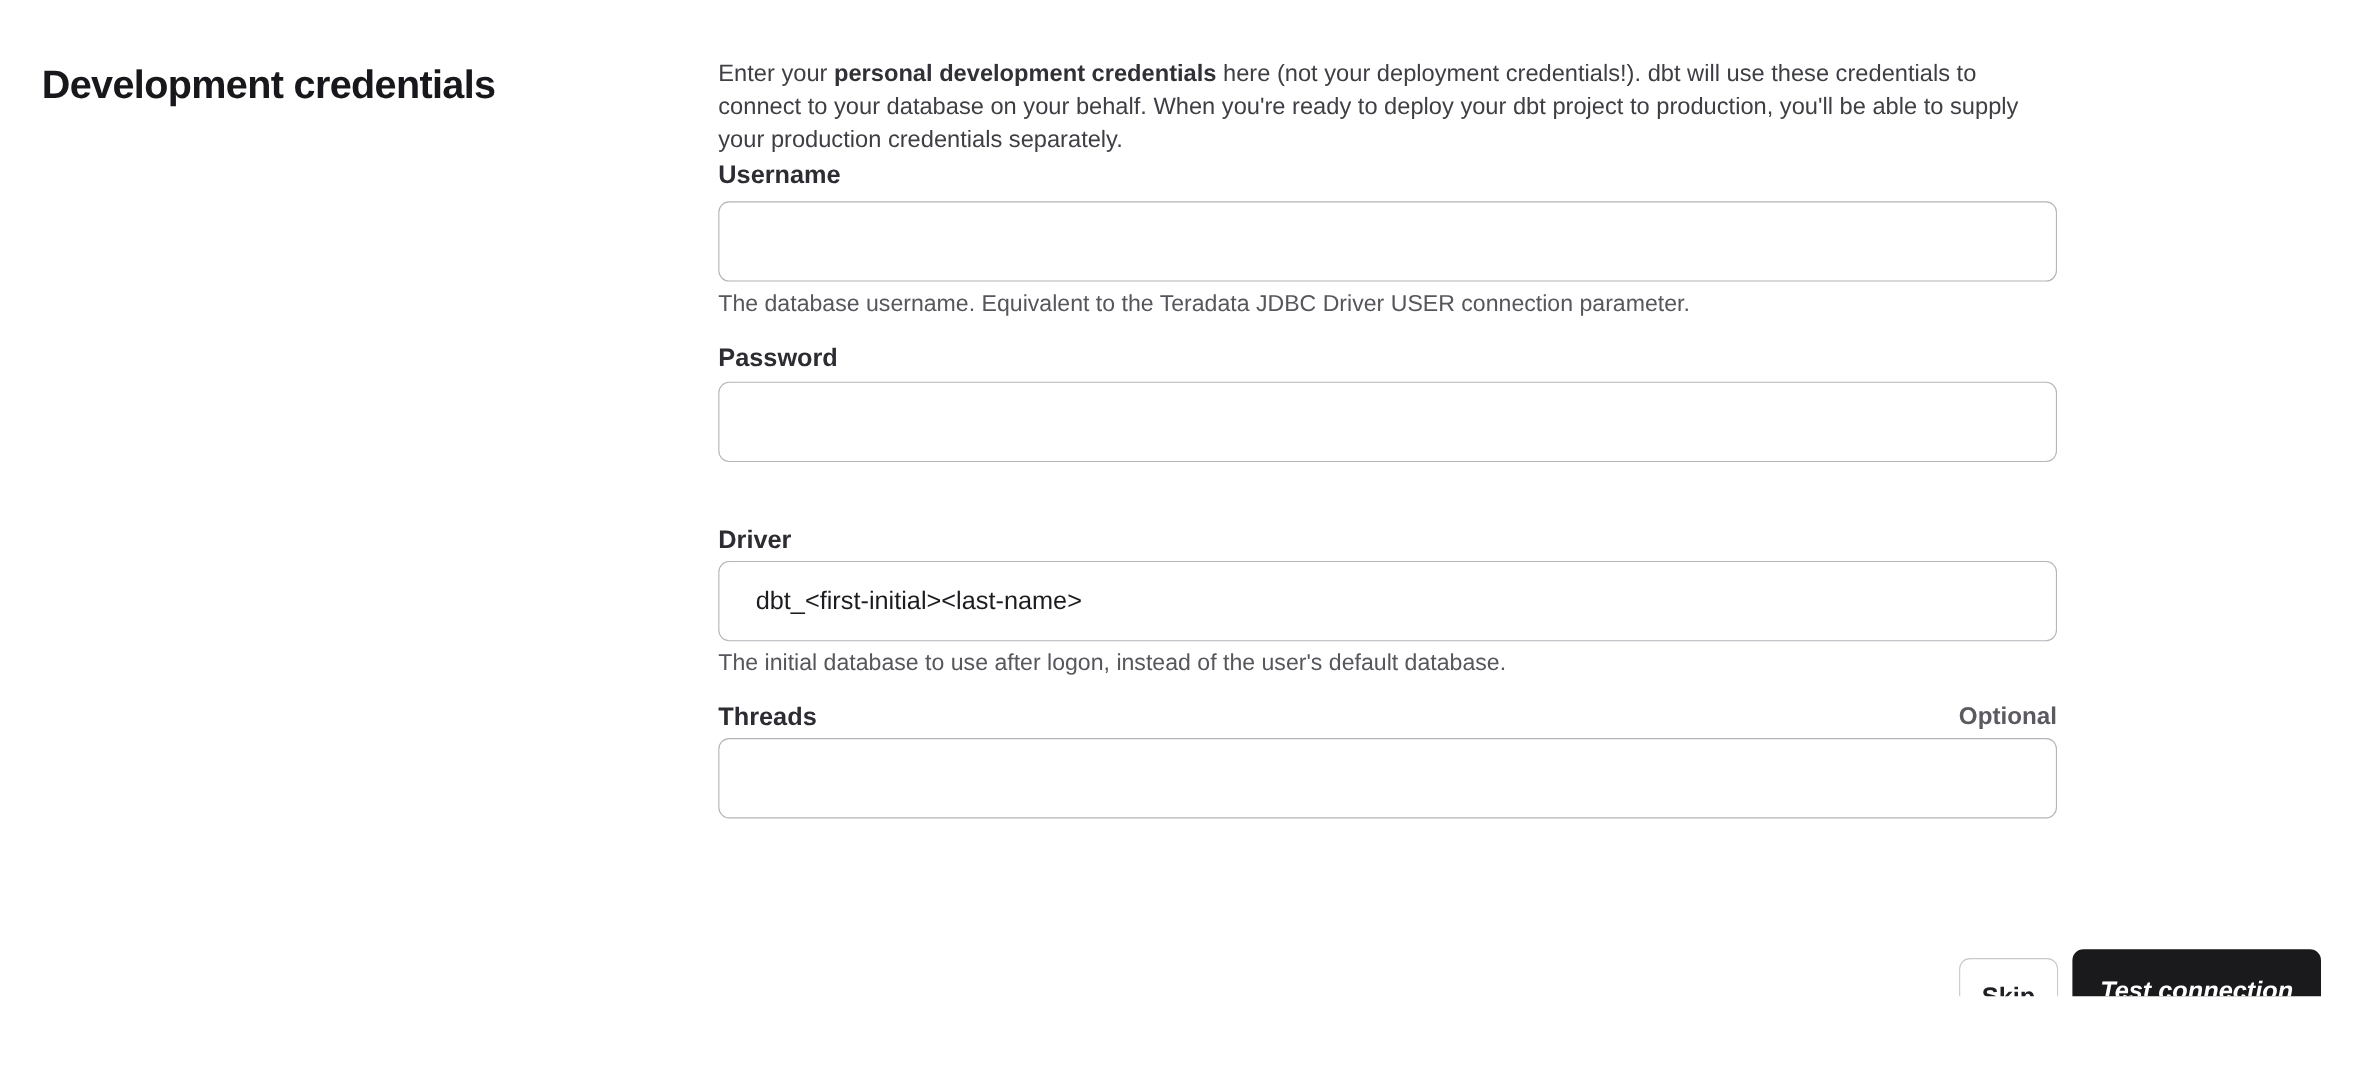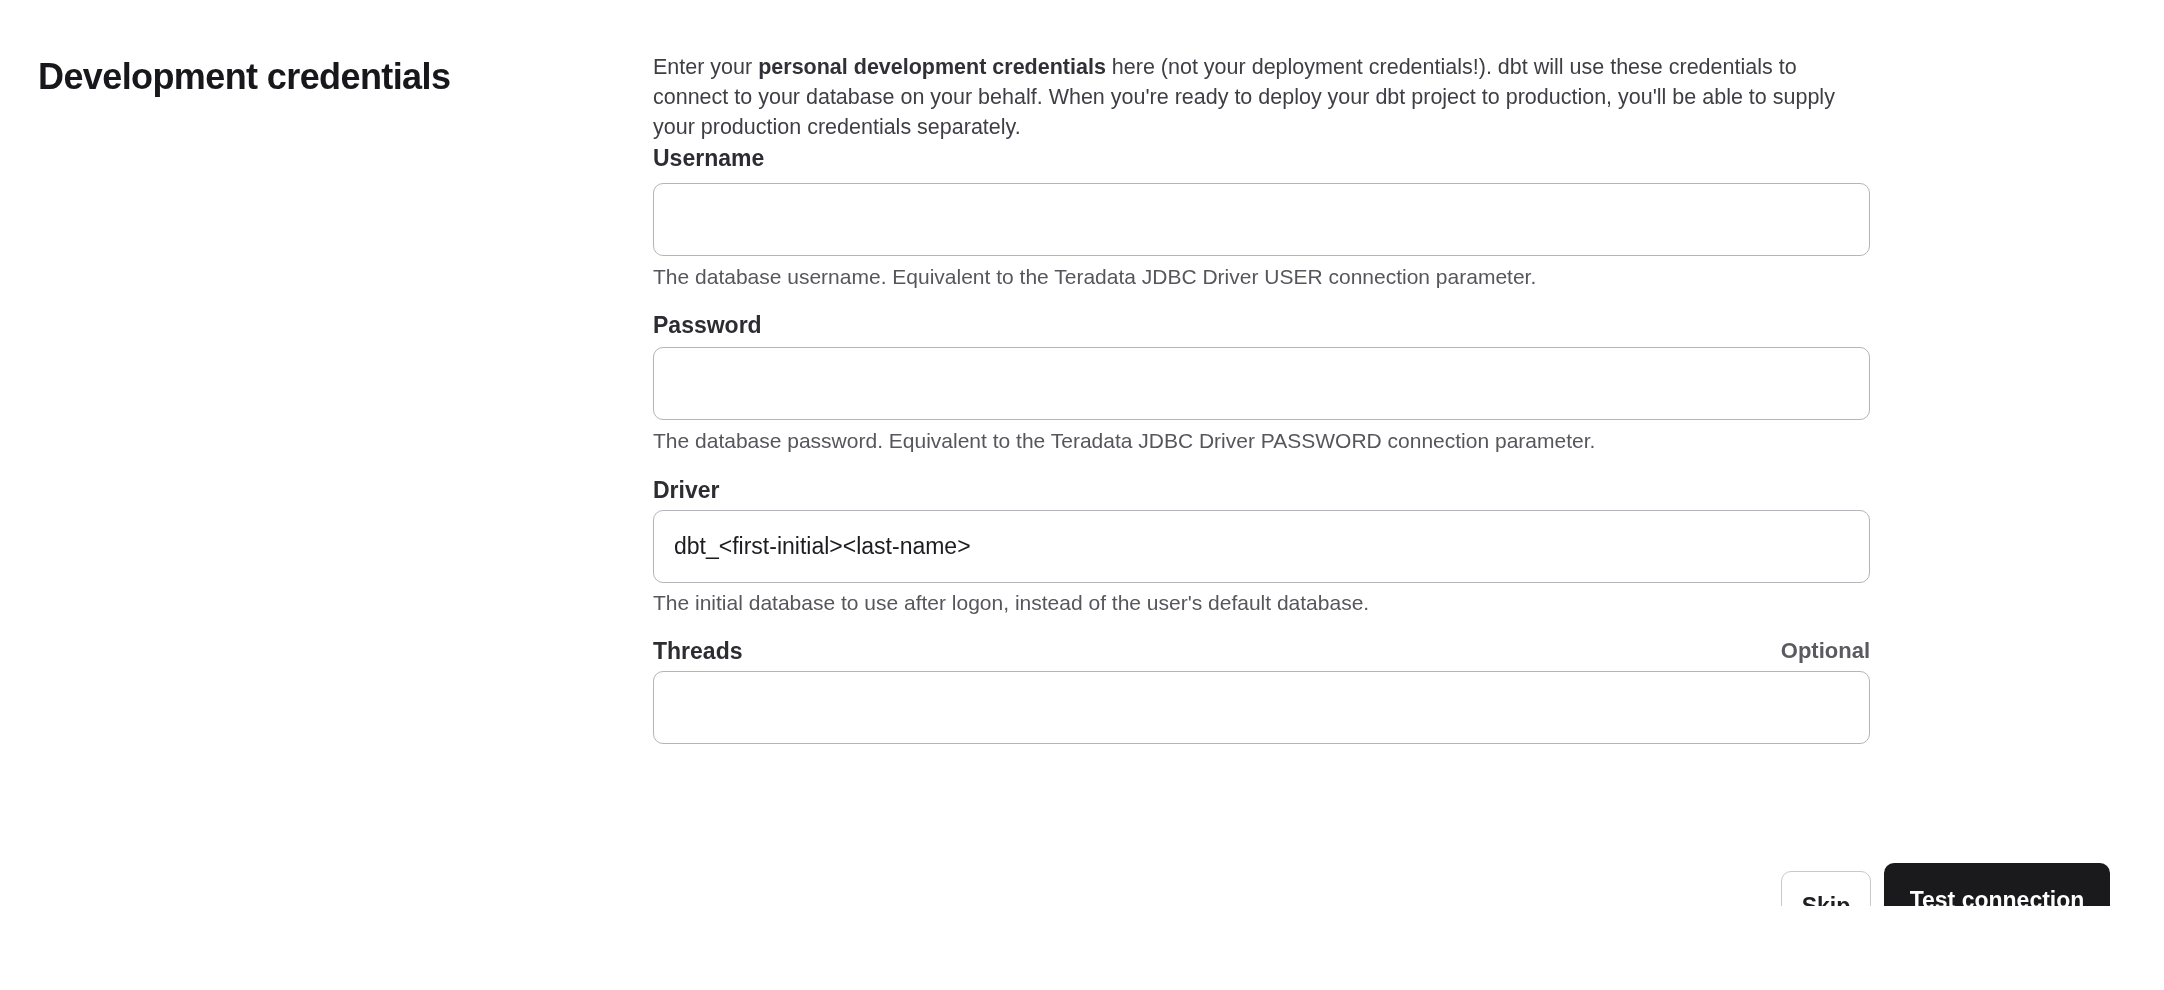--- a/index.html
+++ b/index.html
@@ -57,21 +57,21 @@
   }
   .text-input {
     position: absolute;
     left: 0;
     width: 1217px;
     height: 73px;
     box-sizing: border-box;
     border: 1.5px solid #b4b4ba;
     border-radius: 10px;
     background: #ffffff;
-    padding: 0 20px;
+    padding: 0 33px;
     font-family: "Liberation Sans", sans-serif;
     font-size: 23px;
     color: #1c1c20;
     outline: none;
   }
   .helper {
     position: absolute;
     left: 0;
     width: 1217px;
     font-size: 21px;
@@ -115,40 +115,40 @@
     color: #202024;
   }
   .btn-test {
     left: 1884px;
     top: 863px;
     width: 226px;
     height: 74px;
     background: #1a1a1d;
     border: none;
     color: #ffffff;
+    font-style: italic;
   }
 </style>
 </head>
 <body>
 
 <div class="page">
 
   <h1 class="page-title">Development credentials</h1>
 
   <div class="form-col">
 
     <p class="intro"><span>Enter your </span><b>personal development credentials</b><span> here (not your deployment credentials!). dbt will use these credentials to connect to your database on your behalf. When you're ready to deploy your dbt project to production, you'll be able to supply your production credentials separately.</span></p>
 
     <div class="field-label lbl-username">Username</div>
     <input type="text" class="text-input inp-username" value="" style="">
     <div class="helper hlp-username">The database username. Equivalent to the Teradata JDBC Driver USER connection parameter.</div>
 
     <div class="field-label lbl-password">Password</div>
     <input type="password" class="text-input inp-password" value="" style="">
-    <div class="helper hlp-password">The database password. Equivalent to the Teradata JDBC Driver PASSWORD connection parameter.</div>
 
     <div class="field-label lbl-schema">Driver</div>
     <input type="text" class="text-input inp-schema" value="dbt_&lt;first-initial&gt;&lt;last-name&gt;" style="">
     <div class="helper hlp-schema">The initial database to use after logon, instead of the user's default database.</div>
 
     <div class="field-label lbl-threads">Threads</div>
     <div class="optional-badge opt-threads">Optional</div>
     <input type="text" class="text-input inp-threads" value="" style="">
 
   </div>

